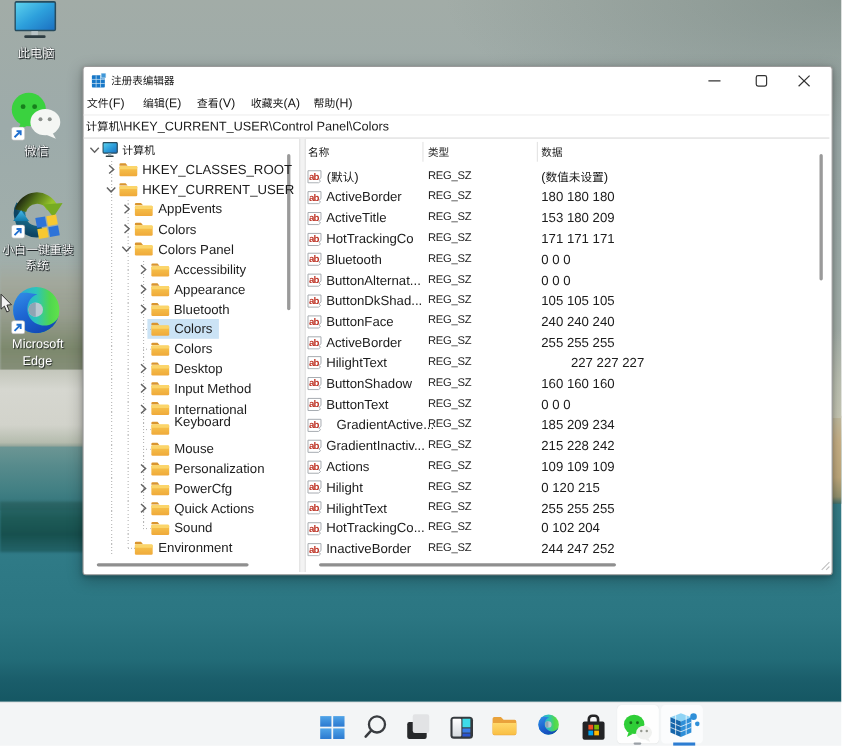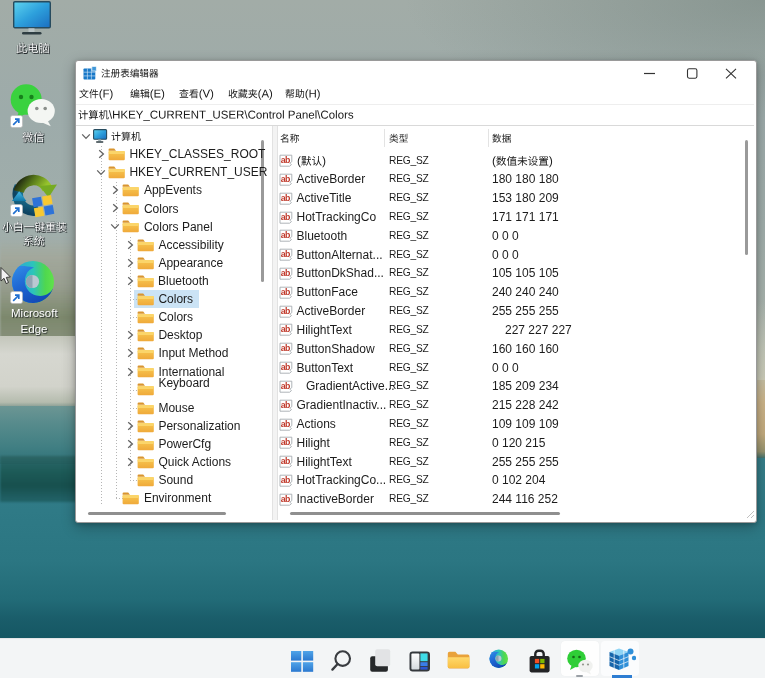--- a/index.html
+++ b/index.html
@@ -687,21 +687,21 @@
 </svg>
 <div class="t" style="left:296.5px;top:304.1px">ActiveBorder</div>
 <div class="t" style="left:389px;top:304.1px;font-size:10.2px;letter-spacing:-0.2px">REG_SZ</div>
 <div class="t" style="left:492px;top:304.1px">255 255 255</div>
 <svg class="abs" style="left:278.5px;top:323.4px" width="15" height="13">
 <path d="M1,1.2 H12.8 V7.6 L10.9,9.2 L12.4,10.7 L10.6,12.2 H1 Z" fill="#fff" stroke="#a6abb0" stroke-width="0.9" stroke-linejoin="round"></path>
 <text x="1.8" y="9.3" font-family="Liberation Sans" font-size="8.8" font-weight="bold" fill="#c0392b" textLength="9.6">ab</text>
 </svg>
 <div class="t" style="left:296.5px;top:322.9px">HilightText</div>
 <div class="t" style="left:389px;top:322.9px;font-size:10.2px;letter-spacing:-0.2px">REG_SZ</div>
-<div class="t" style="left:505px;top:322.9px">227 227 227</div>
+<div class="t" style="left:519px;top:322.9px">227 227 227</div>
 <svg class="abs" style="left:278.5px;top:342.2px" width="15" height="13">
 <path d="M1,1.2 H12.8 V7.6 L10.9,9.2 L12.4,10.7 L10.6,12.2 H1 Z" fill="#fff" stroke="#a6abb0" stroke-width="0.9" stroke-linejoin="round"></path>
 <text x="1.8" y="9.3" font-family="Liberation Sans" font-size="8.8" font-weight="bold" fill="#c0392b" textLength="9.6">ab</text>
 </svg>
 <div class="t" style="left:296.5px;top:341.7px">ButtonShadow</div>
 <div class="t" style="left:389px;top:341.7px;font-size:10.2px;letter-spacing:-0.2px">REG_SZ</div>
 <div class="t" style="left:492px;top:341.7px">160 160 160</div>
 <svg class="abs" style="left:278.5px;top:361.0px" width="15" height="13">
 <path d="M1,1.2 H12.8 V7.6 L10.9,9.2 L12.4,10.7 L10.6,12.2 H1 Z" fill="#fff" stroke="#a6abb0" stroke-width="0.9" stroke-linejoin="round"></path>
 <text x="1.8" y="9.3" font-family="Liberation Sans" font-size="8.8" font-weight="bold" fill="#c0392b" textLength="9.6">ab</text>
@@ -750,21 +750,21 @@
 </svg>
 <div class="t" style="left:296.5px;top:473.4px">HotTrackingCo...</div>
 <div class="t" style="left:389px;top:473.4px;font-size:10.2px;letter-spacing:-0.2px">REG_SZ</div>
 <div class="t" style="left:492px;top:473.4px">0 102 204</div>
 <svg class="abs" style="left:278.5px;top:492.8px" width="15" height="13">
 <path d="M1,1.2 H12.8 V7.6 L10.9,9.2 L12.4,10.7 L10.6,12.2 H1 Z" fill="#fff" stroke="#a6abb0" stroke-width="0.9" stroke-linejoin="round"></path>
 <text x="1.8" y="9.3" font-family="Liberation Sans" font-size="8.8" font-weight="bold" fill="#c0392b" textLength="9.6">ab</text>
 </svg>
 <div class="t" style="left:296.5px;top:492.3px">InactiveBorder</div>
 <div class="t" style="left:389px;top:492.3px;font-size:10.2px;letter-spacing:-0.2px">REG_SZ</div>
-<div class="t" style="left:492px;top:492.3px">244 116 252</div>
+<div class="t" style="left:492px;top:492.3px">244 247 252</div>
 <div class="abs" style="left:0;top:638px;width:765px;height:40px;background:#f3f5f6;border-top:1px solid rgba(0,0,0,0.06)"></div>
 <svg class="abs" style="left:291px;top:651px" width="23" height="21">
 <defs>
       <linearGradient id="wl" x1="0" y1="0" x2="0" y2="1">
         <stop offset="0" stop-color="#50a4e8"></stop>
         <stop offset="1" stop-color="#2b79d0"></stop>
       </linearGradient>
     </defs>
 <rect x="0" y="0" width="10.3" height="9.6" fill="url(#wl)"></rect>
 <rect x="11.9" y="0" width="10.3" height="9.6" fill="url(#wl)"></rect>

